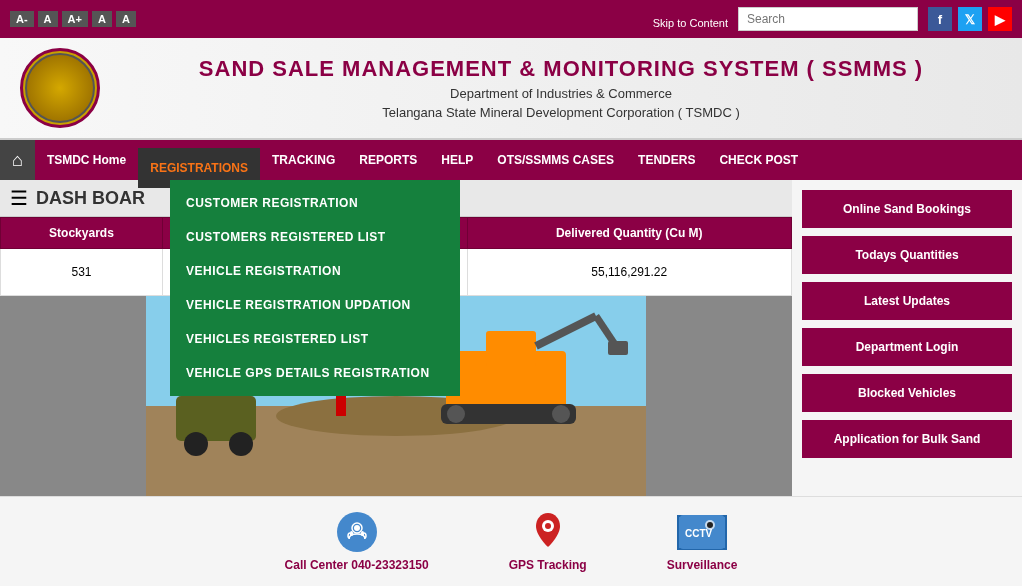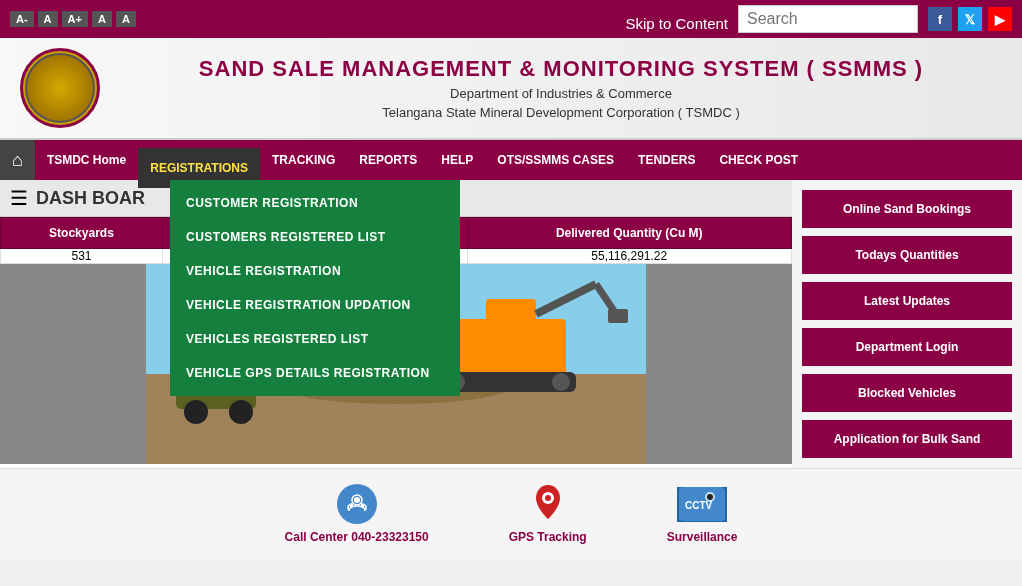--- a/index.html
+++ b/index.html
@@ -22,23 +22,23 @@
       padding: 2px 6px;
       cursor: pointer;
       font-size: 11px;
       font-weight: bold;
     }
     .top-right { display: flex; align-items: center; gap: 10px; }
     .search-input {
       padding: 4px 8px;
       border: 1px solid #ccc;
       width: 180px;
-      font-size: 16px;
-    }
-    .skip-link { color: white; font-size: 15px; text-decoration: none; margin-top: 8px; }
+      font-size: 12px;
+    }
+    .skip-link { color: white; font-size: 11px; text-decoration: none; margin-top: 8px; }
     .social-icons { display: flex; gap: 6px; }
     .social-icon {
       width: 24px; height: 24px;
       background: #3b3b3b;
       color: white;
       display: flex; align-items: center; justify-content: center;
       font-size: 13px; font-weight: bold;
       cursor: pointer;
     }
     .social-icon.fb { background: #3b5998; }
@@ -101,21 +101,21 @@
       padding: 0 12px;
       height: 100%;
       display: flex; align-items: center;
       font-size: 12px;
       font-weight: bold;
       cursor: pointer;
       text-decoration: none;
       text-align: center;
     }
     .nav-item:hover, .nav-item.active { background: #6a0035; }
-    .nav-item.active { background: #333; color: #fde047; margin-top: 16px; }
+    .nav-item.active { background: #333; color: #f97316; margin-top: 16px; }
 
     
     .dropdown-menu {
       position: absolute;
       top: 40px;
       left: 170px;
       background: #15803d;
       color: white;
       min-width: 290px;
       z-index: 200;
@@ -163,21 +163,21 @@
     }
     .stats-table th {
       background: #8B0045;
       color: white;
       padding: 8px;
       text-align: center;
       font-size: 12px;
       border: 1px solid #700035;
     }
     .stats-table td {
-      padding: 0 8px;
+      padding: 16px 8px;
       text-align: center;
       border: 1px solid #ddd;
       font-size: 12px;
     }
 
     .image-container {
       width: 100%;
       height: 200px;
       background: #888;
       position: relative;

